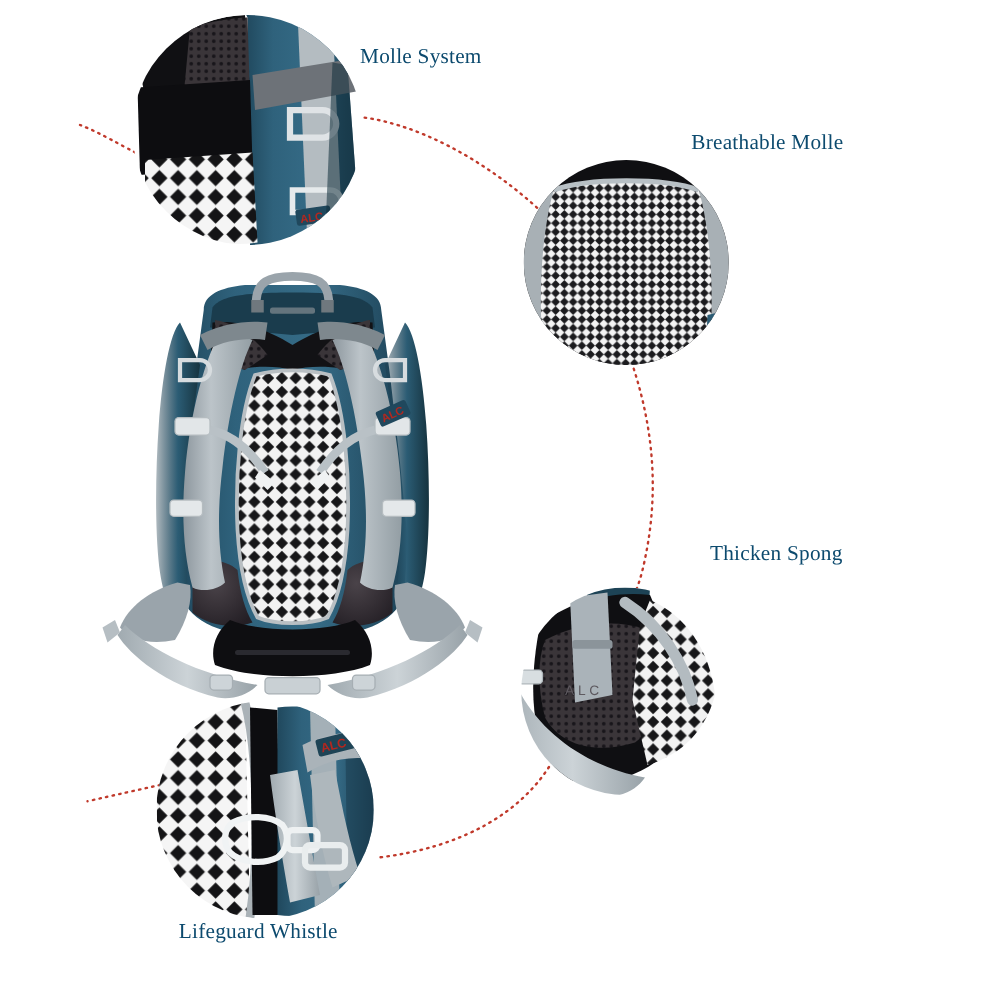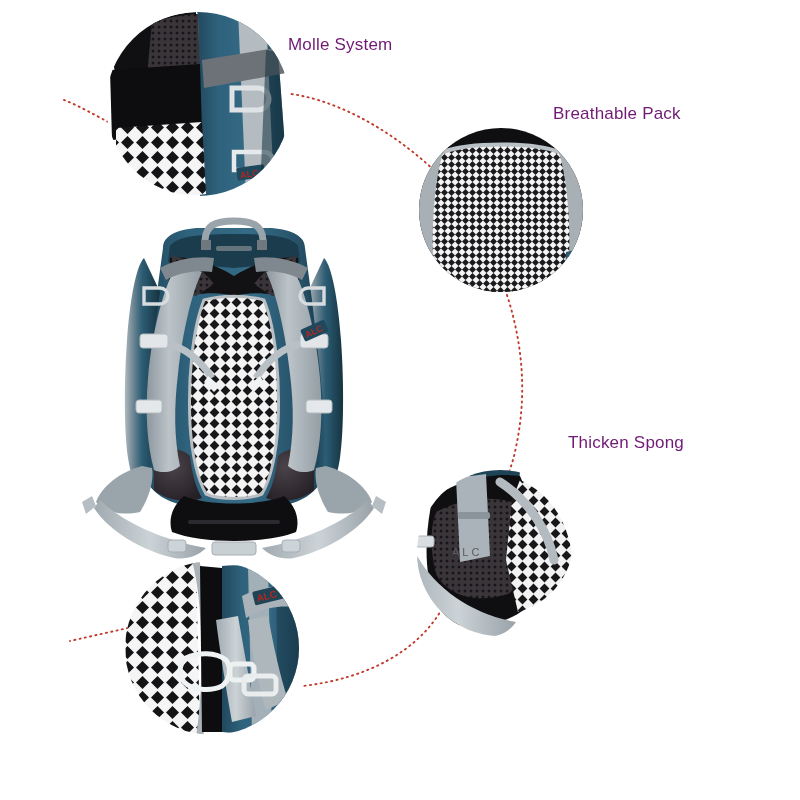--- a/index.html
+++ b/index.html
@@ -6,25 +6,25 @@
   body{
     width:800px;height:800px;
     background:#ffffff;
     font-family:"Liberation Sans", sans-serif;
     overflow:hidden;
     position:relative;
   }
   #stage{position:absolute;inset:0;width:800px;height:800px;}
   .label{
     position:absolute;
-    color:#701a75;
+    color:#0c4a6e;
     font-size:17px;
     letter-spacing:.2px;
     white-space:nowrap;
-    font-family:Liberation Sans, sans-serif;
+    font-family:Liberation Serif, serif;
   }
   svg.vec{position:absolute;left:0;top:0;width:800px;height:800px;pointer-events:none;}
 </style>
 </head>
 <body>
 
 <div id="stage">
 
   <svg class="vec" aria-hidden="true">
     <defs>
@@ -297,18 +297,19 @@
                  C210,692 192,690 184,682 C178,674 179,664 186,658 Z" fill="none" stroke="#f0f3f4" stroke-width="5"></path>
         <rect x="230" y="664" width="24" height="16" rx="4" fill="none" stroke="#eef1f2" stroke-width="5"></rect>
       </g>
 
       <rect x="244" y="676" width="32" height="18" rx="4" fill="none" stroke="#e9edee" stroke-width="5"></rect>
     </g>
   </svg>
 
   <div class="label" style="left:288px;top:35px;">Molle System</div>
 
-  <div class="label" style="left:553px;top:104px;">Breathable Pack</div>
+  <div class="label" style="left:553px;top:104px;">Breathable Molle</div>
 
   <div class="label" style="left:568px;top:433px;">Thicken Spong</div>
 
+  <div class="label" style="left:143px;top:735px;">Lifeguard Whistle</div>
 
 </div>
 
 </body></html>

